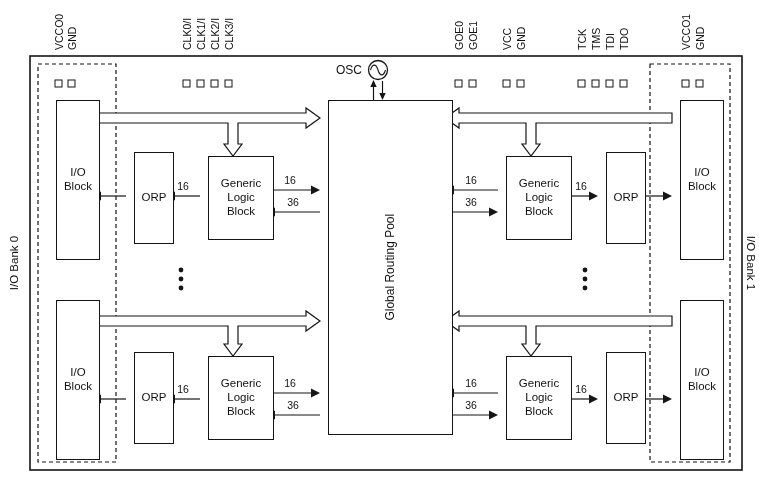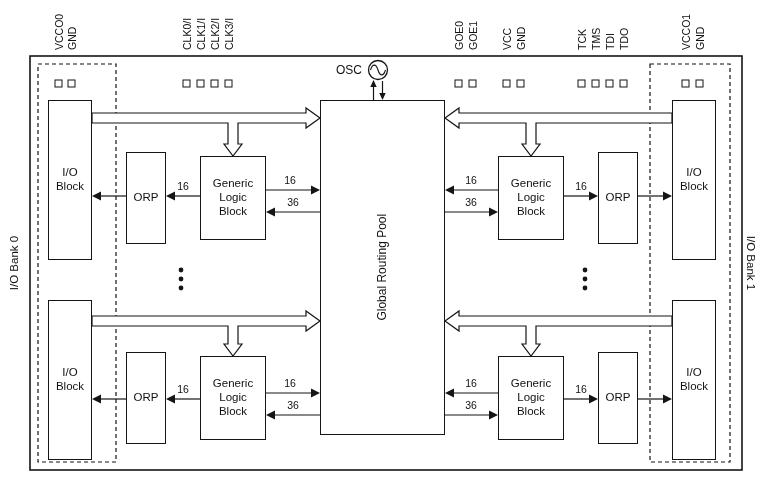--- a/index.html
+++ b/index.html
@@ -5,21 +5,21 @@
   * { margin:0; padding:0; box-sizing:border-box; }
   html,body { background:#fff; }
   body { font-family:"Liberation Sans", sans-serif; color:#111; }
   .stage { position:relative; width:759px; height:479px; background:#fff; overflow:hidden; }
   .stage svg { position:absolute; left:0; top:0; z-index:1; }
   .box {
     position:absolute; z-index:2; background:#fff;
     border:1.4px solid #151515;
     display:flex; align-items:center; justify-content:center;
     text-align:center; white-space:pre-line;
-    font-size:11.5px; line-height:1.2; color:#111;
+    font-size:11.5px; line-height:1.2; color:#111;margin-left:8px;
   }
   .grp-inner { transform:rotate(-90deg); white-space:nowrap; font-size:12px; }
   .vlabel { position:absolute; z-index:2; white-space:nowrap; font-size:11.5px; color:#111; }
   text { fill:#111; font-family:"Liberation Sans", sans-serif; }
 </style>
 </head>
 <body>
 
 <div class="stage">
 

